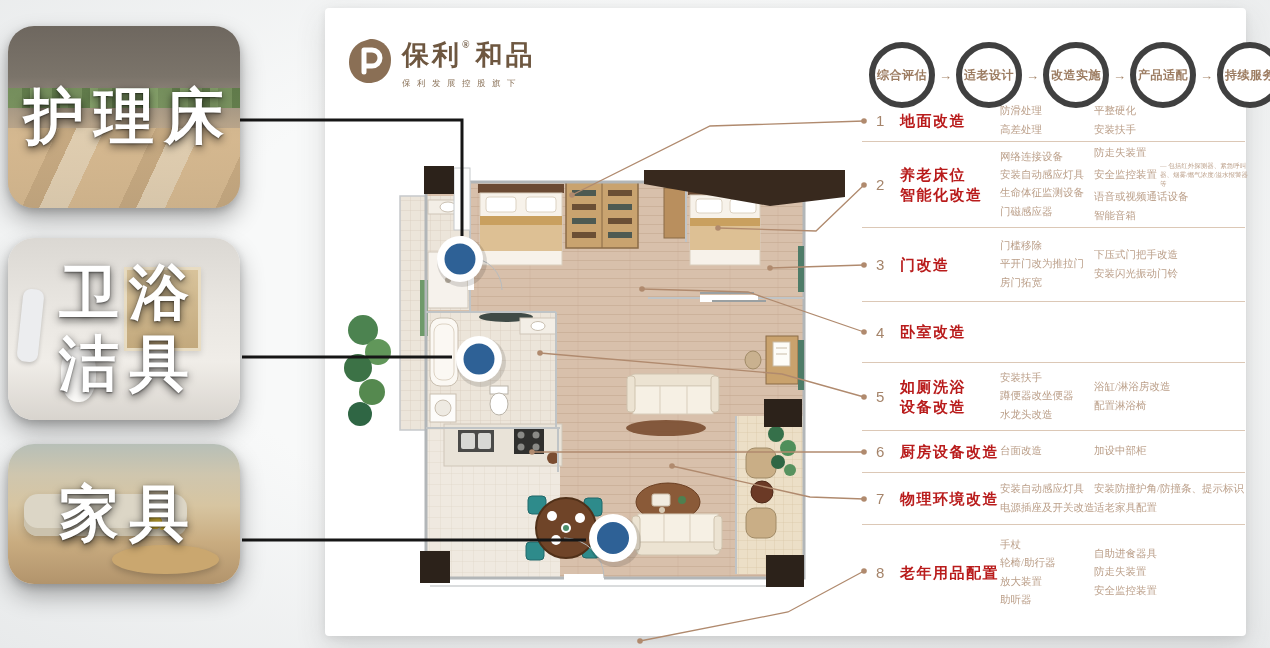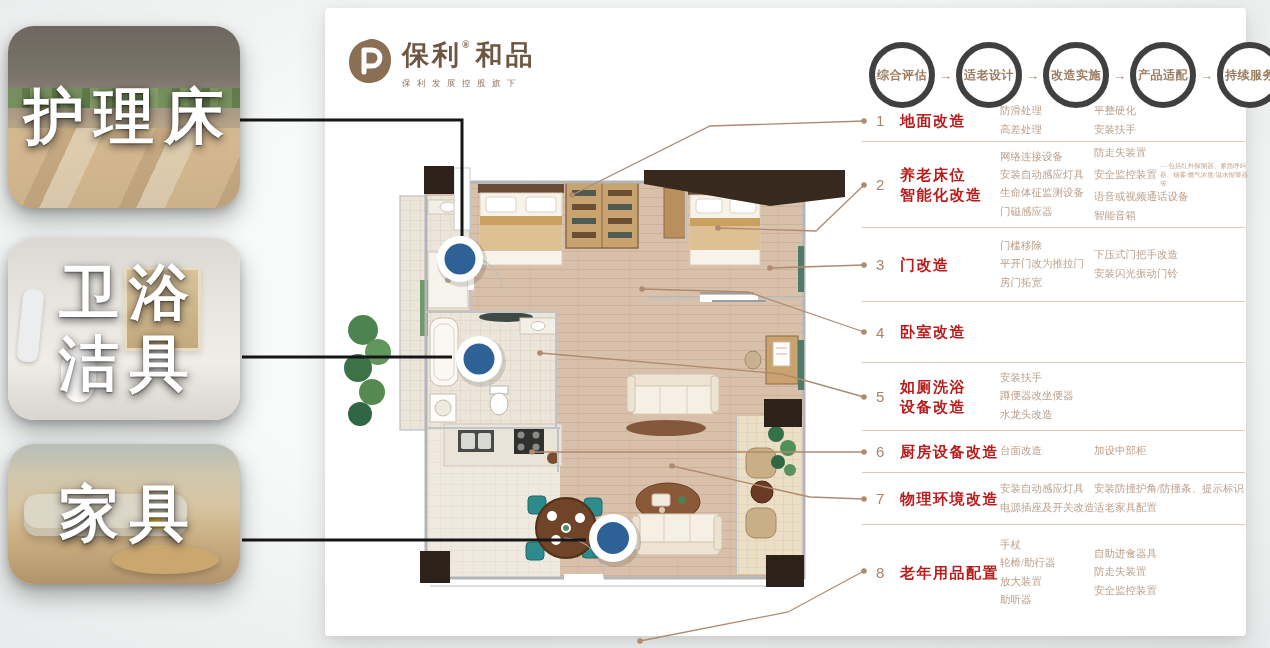--- a/index.html
+++ b/index.html
@@ -179,20 +179,24 @@
     </div>
     <div class="cat-row r5">
       <span class="cat-num">5</span>
       <div class="cat-title">如厕洗浴
 设备改造</div>
       <div class="cat-details">
         <div class="cat-col col1">
           <div class="detail"><span>安装扶手</span></div>
           <div class="detail"><span>蹲便器改坐便器</span></div>
           <div class="detail"><span>水龙头改造</span></div>
+        </div>
+        <div class="cat-col col2">
+          <div class="detail"><span>浴缸/淋浴房改造</span></div>
+          <div class="detail"><span>配置淋浴椅</span></div>
         </div>
       </div>
     </div>
     <div class="cat-row r6">
       <span class="cat-num">6</span>
       <div class="cat-title">厨房设备改造</div>
       <div class="cat-details">
         <div class="cat-col col1">
           <div class="detail"><span>台面改造</span></div>
         </div>

